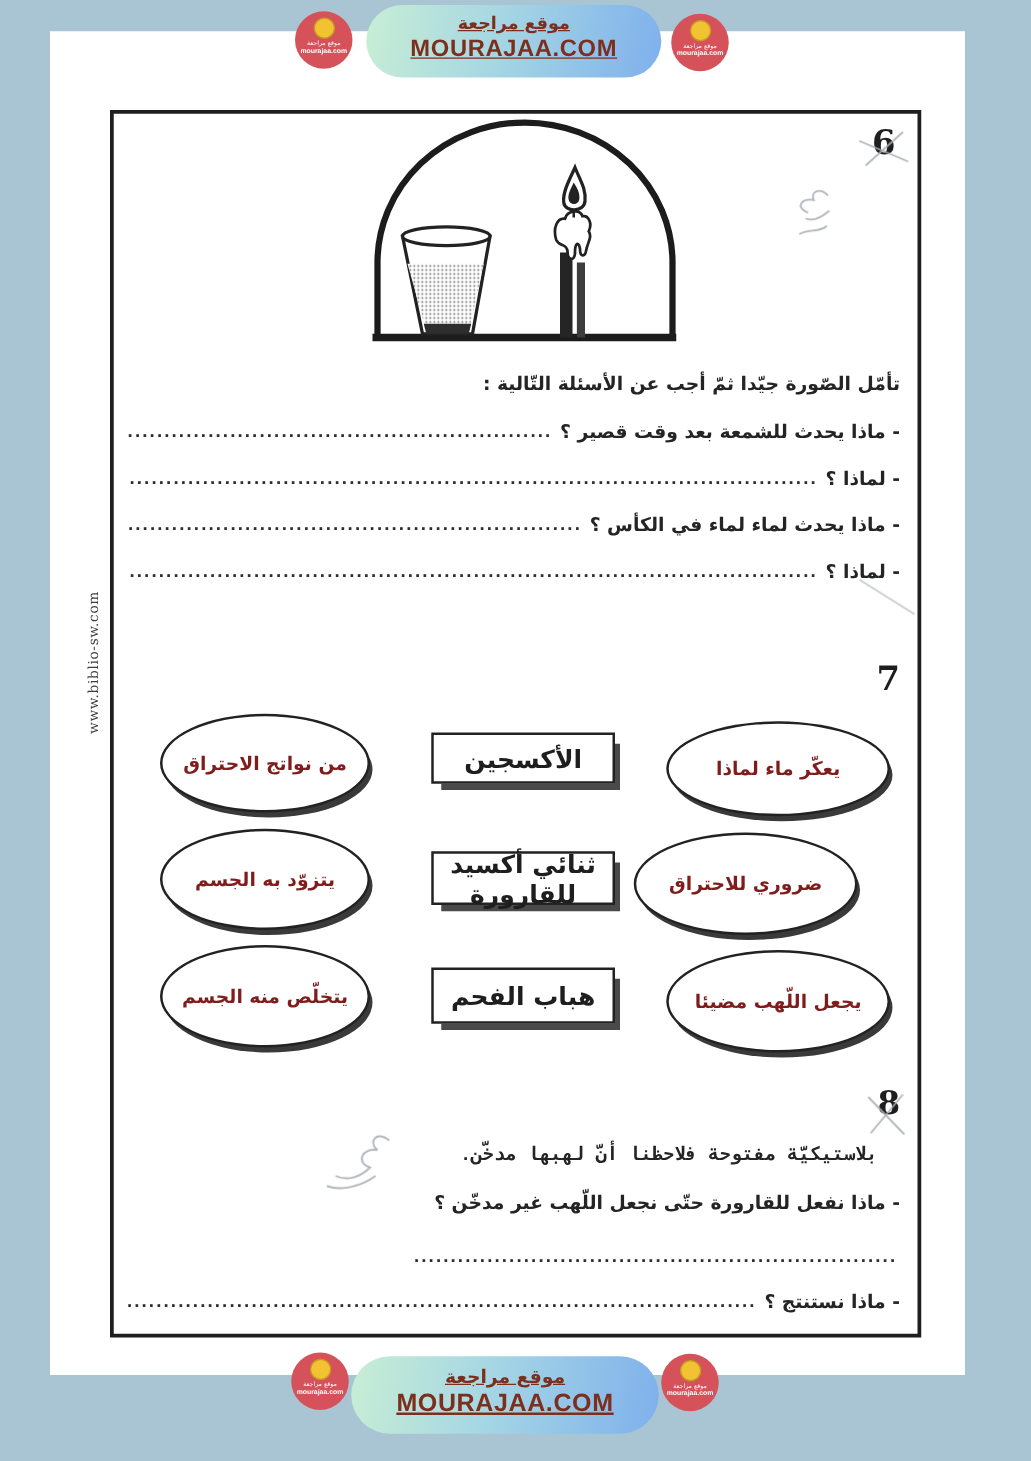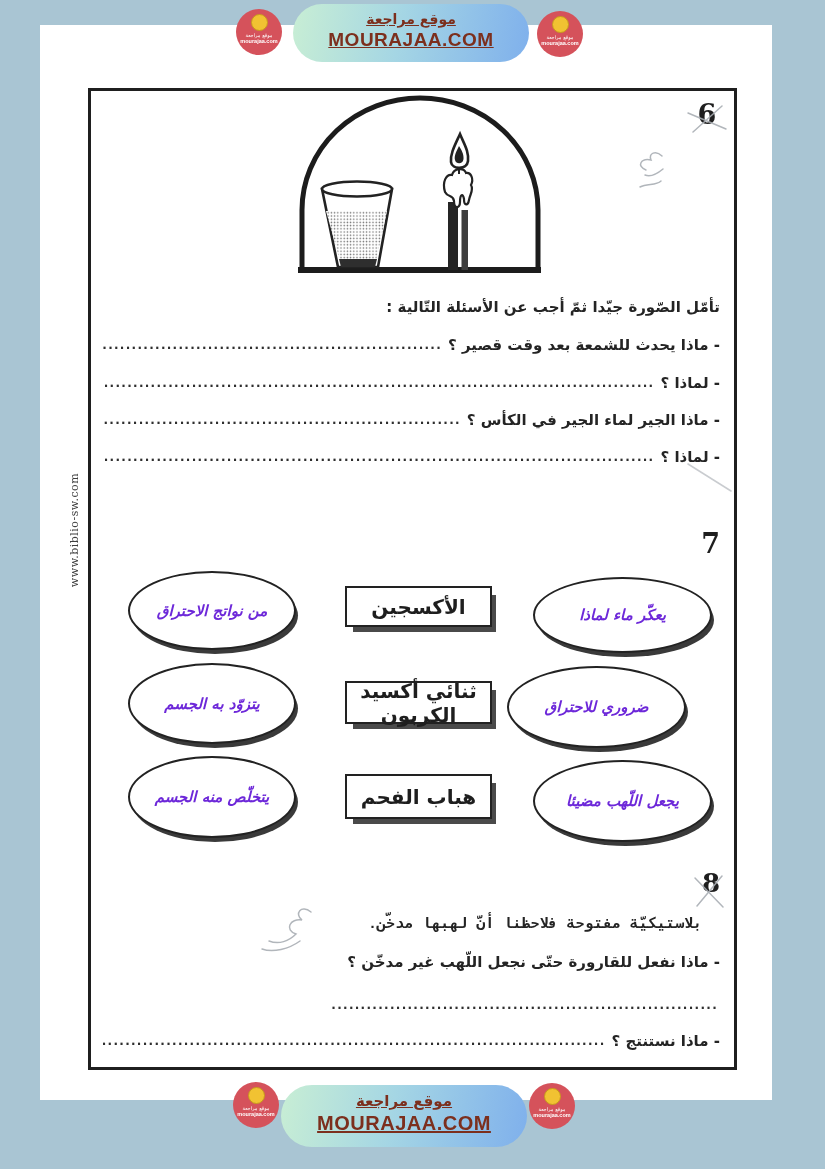--- a/index.html
+++ b/index.html
@@ -52,22 +52,22 @@
     position:absolute;left:330px;top:998px;width:388px;height:16px;overflow:hidden;
     direction:rtl;white-space:nowrap;font-size:12px;font-weight:700;letter-spacing:1.3px;color:#2e2e2e;
   }
   .headline{height:34px;align-items:baseline;}
   .headline .qdigit{margin-left:7px;}
   .indent{padding-right:18px;box-sizing:border-box;}
   
   .oval{
     position:absolute;background:#fff;border:2px solid #222;border-radius:50%;
     display:flex;align-items:center;justify-content:center;
-    font-size:15px;font-weight:600;color:#6d28d9;direction:rtl;text-align:center;
-    box-shadow:3px 5px 0 -1px #3a3a3a;box-sizing:border-box;font-style:italic;
+    font-size:15px;font-weight:600;color:#7f1d1d;direction:rtl;text-align:center;
+    box-shadow:3px 5px 0 -1px #3a3a3a;box-sizing:border-box;
   }
   .rectbox{
     position:absolute;background:#fff;border:2px solid #222;border-radius:0;
     display:flex;align-items:center;justify-content:center;
     font-size:20px;font-weight:700;color:#1e1e1e;direction:rtl;text-align:center;
     box-shadow:6px 7px 0 -2px #4a4a4a;box-sizing:border-box;
   }
   
   .watermark{
     position:absolute;left:-12px;top:523px;width:174px;height:14px;text-align:center;
@@ -144,21 +144,21 @@
 </div>
 <div class="tline" style="top:336px;">
   <span class="qtext">- ماذا يحدث للشمعة بعد وقت قصير ؟</span>
   <span class="dots">......................................................................................................................................................................</span>
 </div>
 <div class="tline" style="top:374px;">
   <span class="qtext">- لماذا ؟</span>
   <span class="dots">......................................................................................................................................................................</span>
 </div>
 <div class="tline" style="top:411px;">
-  <span class="qtext">- ماذا الجير لماء الجير في الكأس ؟</span>
+  <span class="qtext">- ماذا يحدث لماء لماء في الكأس ؟</span>
   <span class="dots">......................................................................................................................................................................</span>
 </div>
 <div class="tline" style="top:448px;">
   <span class="qtext">- لماذا ؟</span>
   <span class="dots">......................................................................................................................................................................</span>
 </div>
 
 <div class="tline headline" style="top:530px;">
   <span class="qdigit">7</span>
 </div>
@@ -170,21 +170,21 @@
   <span>ضروري للاحتراق</span>
 </div>
 <div class="oval" style="left:533px;top:760px;width:179px;height:82px;">
   <span>يجعل اللّهب مضيئا</span>
 </div>
 
 <div class="rectbox" style="left:345px;top:586px;width:147px;height:41px;">
   <span>الأكسجين</span>
 </div>
 <div class="rectbox" style="left:345px;top:681px;width:147px;height:43px;">
-  <span>ثنائي أكسيد الكربون</span>
+  <span>ثنائي أكسيد للقارورة</span>
 </div>
 <div class="rectbox" style="left:345px;top:774px;width:147px;height:45px;">
   <span>هباب الفحم</span>
 </div>
 
 <div class="oval" style="left:128px;top:571px;width:168px;height:79px;">
   <span>من نواتج الاحتراق</span>
 </div>
 <div class="oval" style="left:128px;top:663px;width:168px;height:81px;">
   <span>يتزوّد به الجسم</span>

